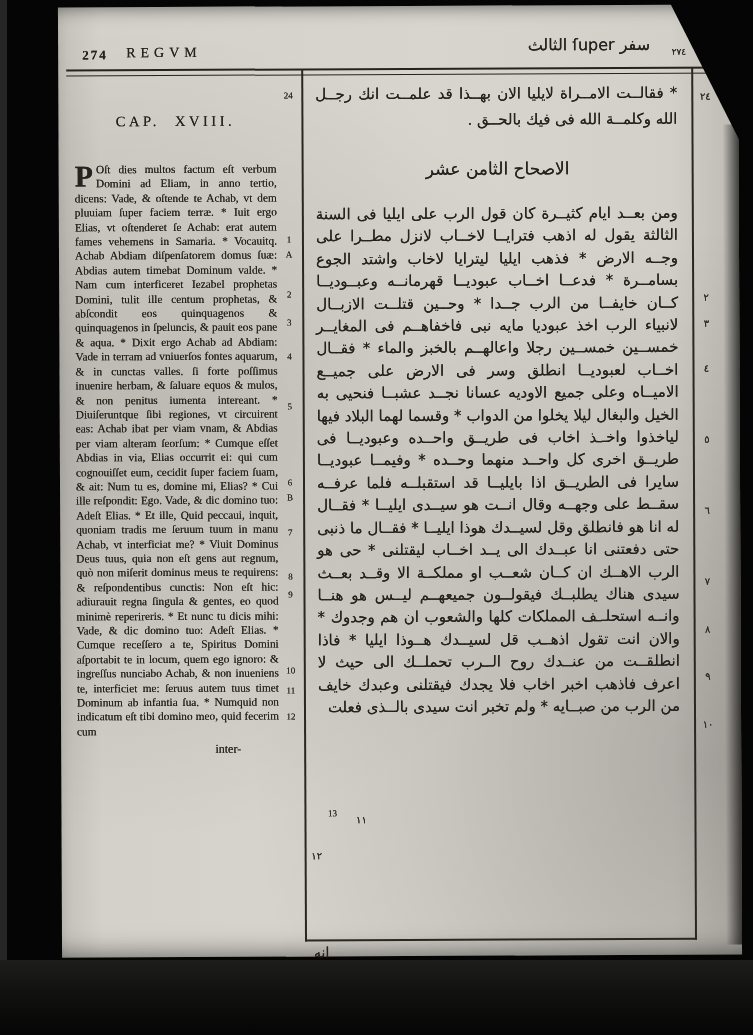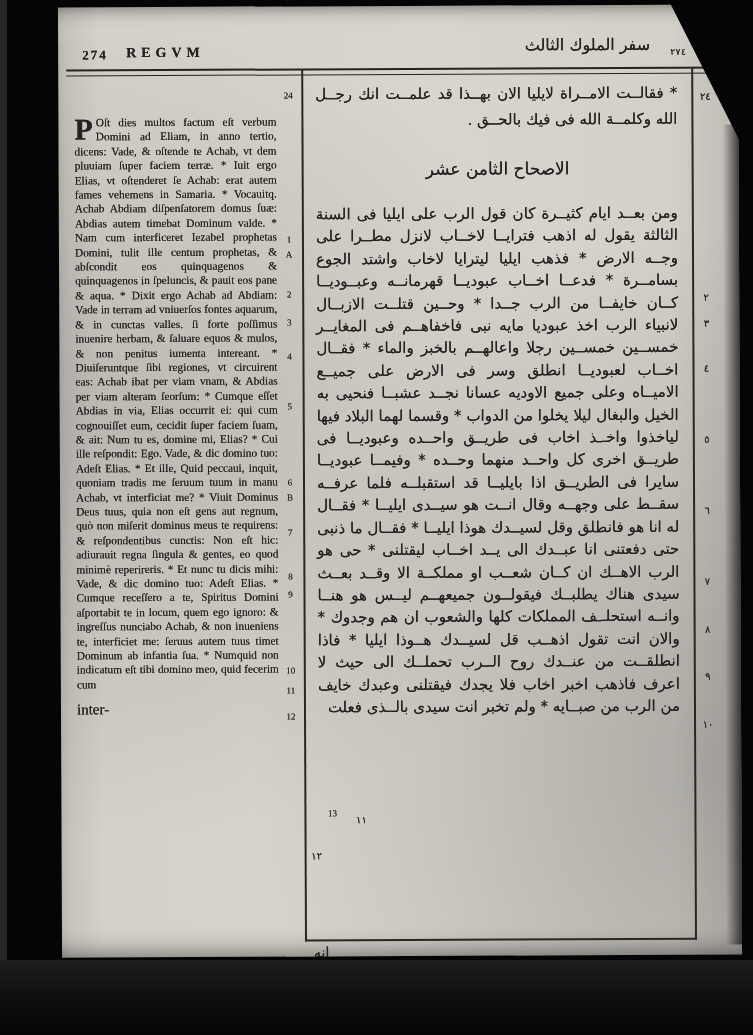--- a/index.html
+++ b/index.html
@@ -22,35 +22,35 @@
     color:#262220;
   }
   .corner-wedge{position:absolute;top:-2px;right:-2px;width:70px;height:140px;
     background:#050505;clip-path:polygon(0 0,100% 0,100% 100%);}
   .right-shade{position:absolute;top:120px;right:0;width:16px;height:820px;
     background:linear-gradient(to right,transparent,rgba(5,5,5,0.65));}
   .scan-text{text-shadow:0 0 0.45px rgba(40,34,28,0.9);}
 
   
   .pagenum-latin{position:absolute;left:24px;top:40px;font-size:13px;font-weight:bold;letter-spacing:2px;}
-  .title-latin{position:absolute;left:68px;top:38px;font-size:14px;font-weight:bold;letter-spacing:5px;}
+  .title-latin{position:absolute;left:68px;top:38px;font-size:14px;font-weight:normal;letter-spacing:5px;}
   .title-arabic{position:absolute;right:88px;top:30px;font-size:16px;direction:rtl;
     font-family:"DejaVu Sans", sans-serif;}
   .pagenum-arabic{position:absolute;right:52px;top:42px;font-size:9px;direction:rtl;
-    font-family:Liberation Mono, monospace;}
+    font-family:Liberation Serif, serif;}
   .header-rule{position:absolute;left:8px;right:6px;top:62px;height:4px;
     border-top:2px solid #27221d;border-bottom:1px solid #27221d;}
 
   
   .latin-col{position:absolute;left:16px;top:76px;width:202px;}
   .latin-intro{font-size:11.5px;line-height:15px;text-align:justify;padding-left:8px;width:188px;}
   .cap-heading{margin-top:30px;text-align:center;font-size:14.5px;letter-spacing:3.5px;word-spacing:8px;}
   .latin-body{margin-top:32px;font-size:11.3px;line-height:14.4px;text-align:justify;}
   .dropcap{float:left;font-size:30px;line-height:26px;padding:1px 3px 0 0;font-weight:bold;}
-  .latin-catchword{text-align:left;padding-right:38px;font-size:15px;margin-top:10px;}
+  .latin-catchword{text-align:right;padding-right:38px;font-size:12px;margin-top:4px;}
 
   
   .arabic-box{position:absolute;left:243px;top:63px;width:392px;height:872px;
     border-left:2px solid #2b2620;border-right:2px solid #2b2620;border-bottom:2px solid #2b2620;
     overflow:hidden;box-sizing:border-box;}
   .arabic-intro{direction:rtl;text-align:justify;font-size:15px;line-height:26px;
     padding:12px 14px 0 12px;font-family:"DejaVu Sans", sans-serif;}
   .arabic-heading{direction:rtl;text-align:center;font-size:17px;margin-top:26px;
     font-family:"DejaVu Sans", sans-serif;}
   .arabic-body{direction:rtl;text-align:justify;font-size:15px;line-height:22.4px;
@@ -68,25 +68,26 @@
 </head>
 <body>
 
 <div class="left-sliver"></div>
 <div class="floor"></div>
 
 <div class="page scan-text">
 
   <div class="pagenum-latin">274</div>
   <div class="title-latin">REGVM</div>
-  <div class="title-arabic">سفر الملوك الثالث</div>
+  <div class="title-arabic">سفر ſuper الثالث</div>
   <div class="pagenum-arabic">٢٧٤</div>
   <div class="header-rule"></div>
 
   <div class="latin-col">
+    <div class="cap-heading">CAP. XVIII.</div>
     <div class="latin-body">
       <span class="dropcap">P</span><span>Oſt dies multos factum eſt verbum Domini ad Eliam, in anno tertio, dicens: Vade, &amp; oſtende te Achab, vt dem pluuiam ſuper faciem terræ. * Iuit ergo Elias, vt oſtenderet ſe Achab: erat autem fames vehemens in Samaria. * Vocauitq. Achab Abdiam diſpenſatorem domus ſuæ: Abdias autem timebat Dominum valde. * Nam cum interficeret Iezabel prophetas Domini, tulit ille centum prophetas, &amp; abſcondit eos quinquagenos &amp; quinquagenos in ſpeluncis, &amp; pauit eos pane &amp; aqua. * Dixit ergo Achab ad Abdiam: Vade in terram ad vniuerſos fontes aquarum, &amp; in cunctas valles. ſi forte poſſimus inuenire herbam, &amp; ſaluare equos &amp; mulos, &amp; non penitus iumenta intereant. * Diuiſeruntque ſibi regiones, vt circuirent eas: Achab ibat per viam vnam, &amp; Abdias per viam alteram ſeorſum: * Cumque eſſet Abdias in via, Elias occurrit ei: qui cum cognouiſſet eum, cecidit ſuper faciem ſuam, &amp; ait: Num tu es, domine mi, Elias? * Cui ille reſpondit: Ego. Vade, &amp; dic domino tuo: Adeſt Elias. * Et ille, Quid peccaui, inquit, quoniam tradis me ſeruum tuum in manu Achab, vt interficiat me? * Viuit Dominus Deus tuus, quia non eſt gens aut regnum, quò non miſerit dominus meus te requirens: &amp; reſpondentibus cunctis: Non eſt hic: adiurauit regna ſingula &amp; gentes, eo quod minimè reperireris. * Et nunc tu dicis mihi: Vade, &amp; dic domino tuo: Adeſt Elias. * Cumque receſſero a te, Spiritus Domini aſportabit te in locum, quem ego ignoro: &amp; ingreſſus nunciabo Achab, &amp; non inueniens te, interficiet me: ſeruus autem tuus timet Dominum ab infantia ſua. * Numquid non indicatum eſt tibi domino meo, quid fecerim cum</span>
     </div>
     <div class="latin-catchword">inter-</div>
   </div>
 
   <div class="arabic-box">
     <p class="arabic-intro" style="margin:0;">* فقالــت الامــراة لايليا الان بهــذا قد علمــت انك رجــل الله وكلمــة الله فى فيك بالحــق .</p>
     <div class="arabic-heading">الاصحاح الثامن عشر</div>
     <div class="arabic-body">ومن بعــد ايام كثيــرة كان قول الرب على ايليا فى السنة الثالثة يقول له اذهب فترايــا لاخــاب لانزل مطــرا على وجــه الارض * فذهب ايليا ليترايا لاخاب واشتد الجوع بسامــرة * فدعــا اخــاب عبوديــا قهرمانــه وعبــوديــا كــان خايفــا من الرب جــدا * وحــين قتلــت الازبــال لانبياء الرب اخذ عبوديا مايه نبى فاخفاهــم فى المغايــر خمســين خمســين رجلا واعالهــم بالخبز والماء * فقــال اخــاب لعبوديــا انطلق وسر فى الارض على جميــع الاميــاه وعلى جميع الاوديه عسانا نجــد عشبــا فنحيى به الخيل والبغال ليلا يخلوا من الدواب * وقسما لهما البلاد فيها لياخذوا واخــذ اخاب فى طريــق واحــده وعبوديــا فى طريــق اخرى كل واحــد منهما وحــده * وفيمــا عبوديــا سايرا فى الطريــق اذا بايليــا قد استقبلــه فلما عرفــه سقــط على وجهــه وقال انــت هو سيــدى ايليــا * فقــال له انا هو فانطلق وقل لسيــدك هوذا ايليــا * فقــال ما ذنبى حتى دفعتنى انا عبــدك الى يــد اخــاب ليقتلنى * حى هو الرب الاهــك ان كــان شعــب او مملكــة الا وقــد بعــث سيدى هناك يطلبــك فيقولــون جميعهــم ليــس هو هنــا وانــه استحلــف المملكات كلها والشعوب ان هم وجدوك * والان انت تقول اذهــب قل لسيــدك هــوذا ايليا * فاذا انطلقــت من عنــدك روح الــرب تحملــك الى حيث لا اعرف فاذهب اخبر اخاب فلا يجدك فيقتلنى وعبدك خايف من الرب من صبــايه * ولم تخبر انت سيدى بالــذى فعلت</div>

